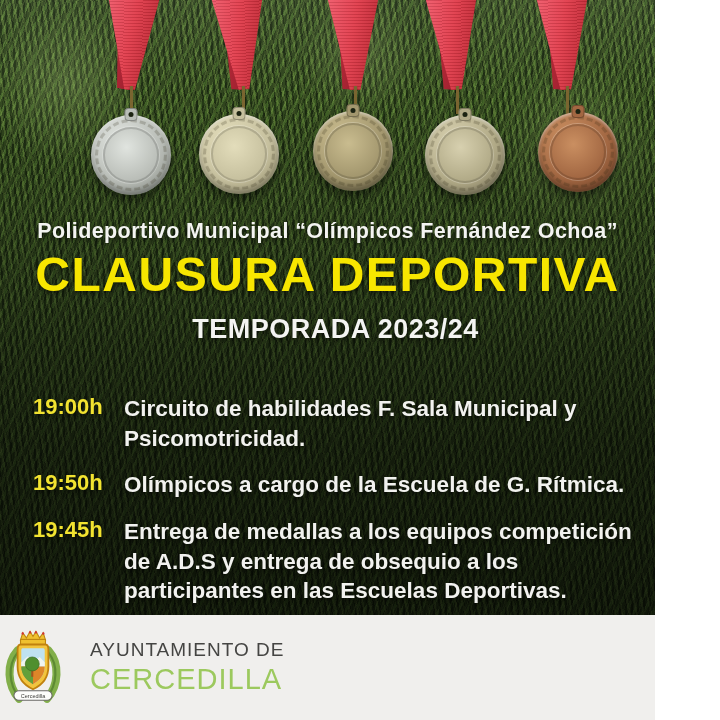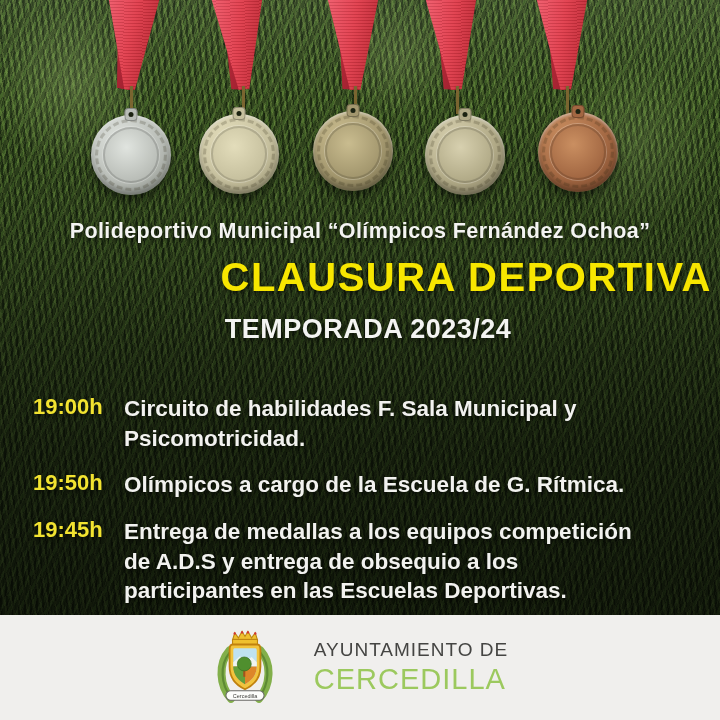--- a/index.html
+++ b/index.html
@@ -1,17 +1,17 @@
 <!DOCTYPE html>
 <html><head>
 <meta charset="utf-8">
 <style>
   html,body{margin:0;padding:0;background:#ffffff;}
   .poster{
-    position:relative;width:720px;height:720px;overflow:hidden;
+    position:relative;width:655px;height:720px;overflow:hidden;
     font-family:"Liberation Sans","DejaVu Sans",sans-serif;
     background-color:#3e5626;
     background-image:
       linear-gradient(180deg, rgba(255,255,255,0.06) 0%, rgba(0,0,0,0) 14%,
         rgba(0,0,0,0.22) 32%, rgba(0,0,0,0.45) 48%, rgba(0,0,0,0.60) 62%,
         rgba(0,0,0,0.68) 80%, rgba(0,0,0,0.72) 100%),
       radial-gradient(circle at 10% 12%, rgba(210,235,160,0.18), rgba(0,0,0,0) 9%),
       radial-gradient(circle at 88% 20%, rgba(200,230,150,0.14), rgba(0,0,0,0) 10%),
       radial-gradient(circle at 55% 8%, rgba(220,240,170,0.12), rgba(0,0,0,0) 8%),
       repeating-linear-gradient(78deg, rgba(160,200,90,0.22) 0 2px, rgba(0,0,0,0) 2px 7px),
@@ -55,32 +55,32 @@
   .m-bronze{--hi:#ca8f61;--mid:#a26742;--lo:#6e4027;}
   .u1{left:108px;} .u1 .ribbon{transform:rotate(3deg);} .u1 .hook{left:22px;} .u1 .medal{left:-17px;top:115px;}
   .u2{left:211px;} .u2 .ribbon{transform:rotate(-4deg);} .u2 .hook{left:31px;} .u2 .medal{left:-12px;top:114px;}
   .u3{left:327px;} .u3 .ribbon{transform:rotate(-1deg);} .u3 .hook{left:27px;} .u3 .medal{left:-14px;top:111px;}
   .u4{left:425px;} .u4 .ribbon{transform:rotate(-3deg);} .u4 .hook{left:31px;} .u4 .medal{left:0px;top:115px;}
   .u5{left:536px;} .u5 .ribbon{transform:rotate(-2deg);} .u5 .hook{left:30px;} .u5 .medal{left:2px;top:112px;}
   
   .txt{position:absolute;left:0;right:0;text-align:center;
     text-shadow:0 2px 5px rgba(0,0,0,0.55);}
   .venue{top:219px;font-size:21.5px;font-weight:700;letter-spacing:0.4px;color:#f4f4f2;}
-  .title{top:247px;font-size:40px;font-weight:800;letter-spacing:1.5px;color:#f7e600;margin:8px;text-align:right;}
+  .title{top:247px;font-size:48px;font-weight:800;letter-spacing:1.5px;color:#f7e600;margin:0;}
   .season{top:314px;font-size:27px;font-weight:700;letter-spacing:0.5px;color:#f4f4f2;margin-left:16px;}
   .date{top:351px;font-size:25px;font-weight:700;color:#f7e600;}
   
   .row{position:absolute;left:0;width:720px;text-shadow:0 2px 4px rgba(0,0,0,0.55);}
   .r1{top:394px;} .r2{top:470px;} .r3{top:517px;}
   .time{position:absolute;left:33px;top:0;font-size:22px;font-weight:700;color:#f2e330;}
   .desc{position:absolute;left:124px;top:0;width:580px;font-size:22.5px;font-weight:700;
     color:#f2f2ef;line-height:29.5px;white-space:pre-line;}
   
   .footer{position:absolute;left:0;right:0;bottom:0;height:105px;background:#f0efed;
-    display:flex;align-items:center;justify-content:center;gap:36px;}
+    display:flex;align-items:center;justify-content:flex-start;gap:24px;}
   .crest{width:66px;height:78px;flex:0 0 auto;}
   .org{display:flex;flex-direction:column;align-items:flex-start;}
   .org1{font-size:19px;font-weight:400;letter-spacing:1px;color:#454543;}
   .org2{font-size:29px;font-weight:400;letter-spacing:1px;color:#9cc95e;margin-top:2px;}
 </style>
 </head>
 <body>
 
 <div class="poster">
 

